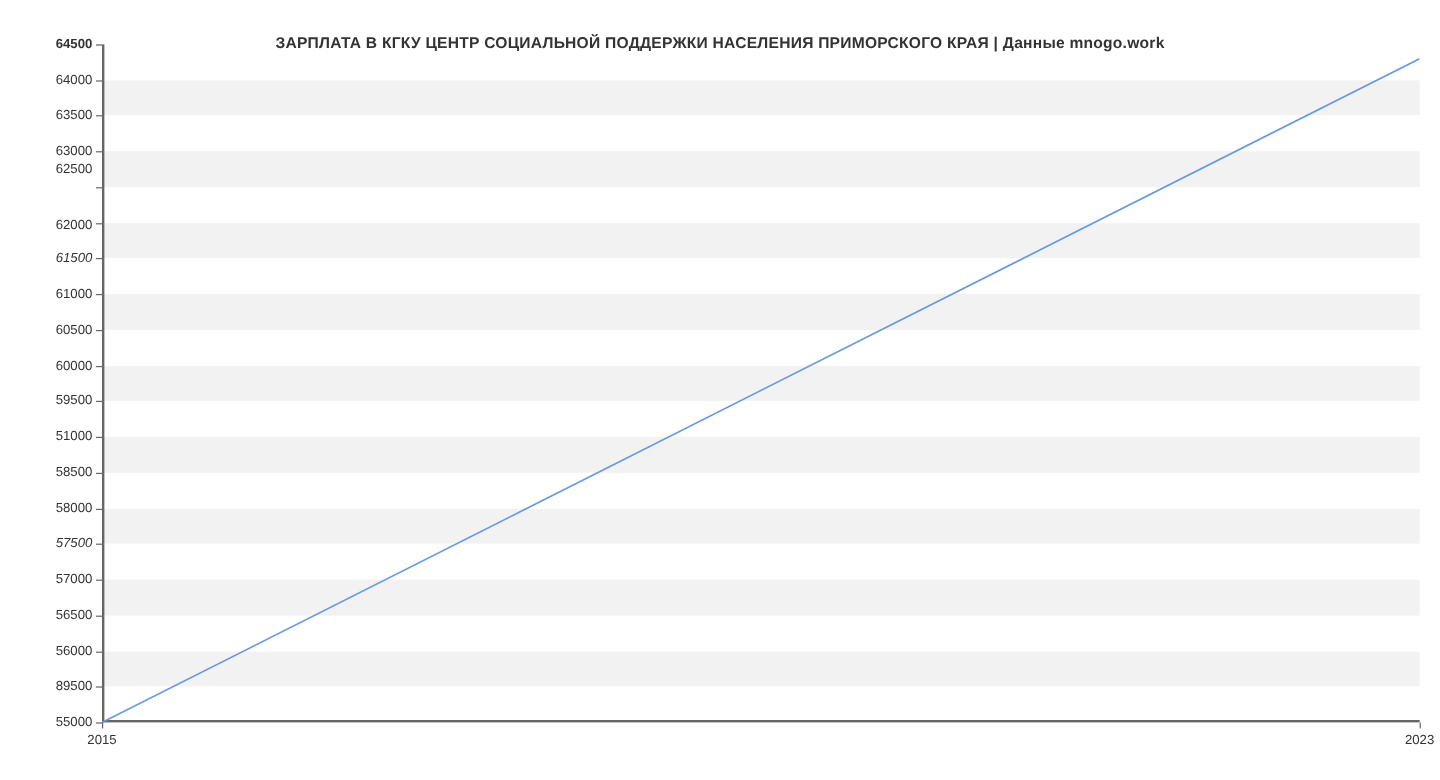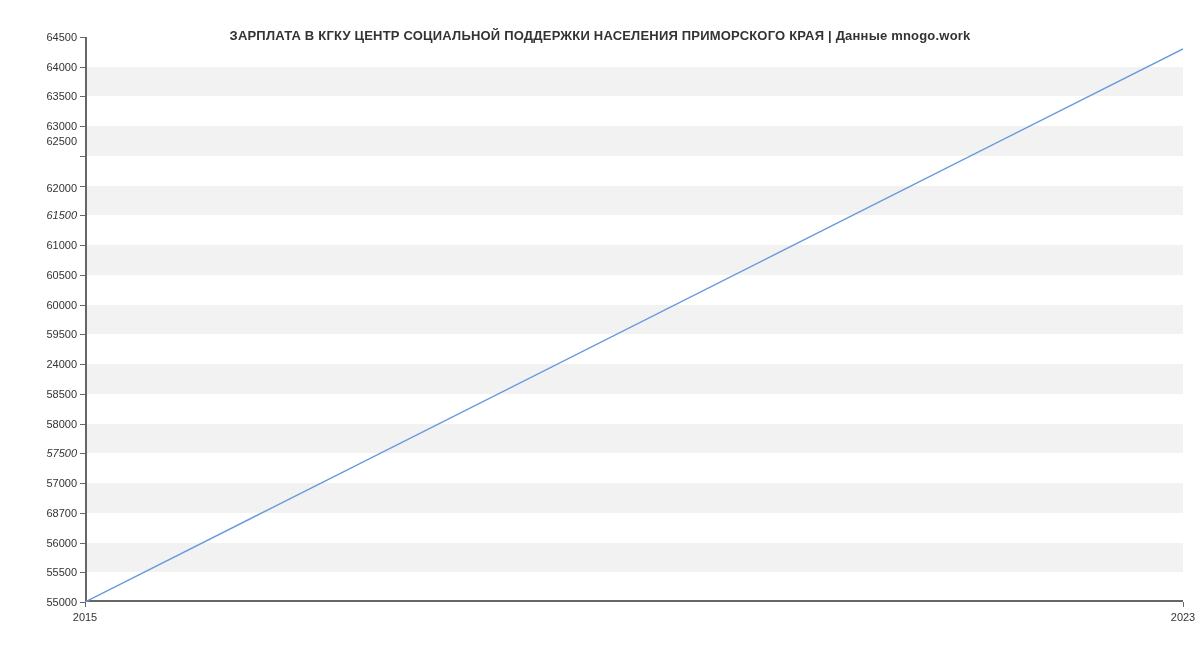--- a/index.html
+++ b/index.html
@@ -108,35 +108,35 @@
       <div class="grid-band" style="top: 446.053px; height: 29.7368px;"></div>
       <div class="grid-band" style="top: 505.526px; height: 29.7368px;"></div>
 
     <div class="axis-line-left"></div>
     <div class="axis-line-bottom"></div>
     <svg class="data-line" id="line-svg" preserveAspectRatio="none" viewBox="0 0 1098 565">
         <path d="M0 565 L1098 11.894736842105203" stroke="#6699dd" stroke-width="1.4" fill="none"></path>
       </svg>
   <div class="y-tick-label" style="top: 565px; text-align: center;">55000</div>
       <div class="y-tick-mark" style="top: 565px;"></div>
-      <div class="y-tick-label" style="top: 535.263px;">55500</div>
+      <div class="y-tick-label" style="top: 535.263px;">89500</div>
       <div class="y-tick-mark" style="top: 535.263px;"></div>
       <div class="y-tick-label" style="top: 505.526px;">56000</div>
       <div class="y-tick-mark" style="top: 505.526px;"></div>
-      <div class="y-tick-label" style="top: 475.789px;">68700</div>
+      <div class="y-tick-label" style="top: 475.789px;">56500</div>
       <div class="y-tick-mark" style="top: 475.789px;"></div>
       <div class="y-tick-label" style="top: 446.053px;">57000</div>
       <div class="y-tick-mark" style="top: 446.053px;"></div>
       <div class="y-tick-label" style="top: 416.316px; font-style: italic;">57500</div>
       <div class="y-tick-mark" style="top: 416.316px;"></div>
       <div class="y-tick-label" style="top: 386.579px;">58000</div>
       <div class="y-tick-mark" style="top: 386.579px;"></div>
       <div class="y-tick-label" style="top: 356.842px;">58500</div>
       <div class="y-tick-mark" style="top: 356.842px;"></div>
-      <div class="y-tick-label" style="top: 327.105px;">24000</div>
+      <div class="y-tick-label" style="top: 327.105px;">51000</div>
       <div class="y-tick-mark" style="top: 327.105px;"></div>
       <div class="y-tick-label" style="top: 297.368px;">59500</div>
       <div class="y-tick-mark" style="top: 297.368px;"></div>
       <div class="y-tick-label" style="top: 267.632px;">60000</div>
       <div class="y-tick-mark" style="top: 267.632px;"></div>
       <div class="y-tick-label" style="top: 237.895px;">60500</div>
       <div class="y-tick-mark" style="top: 237.895px;"></div>
       <div class="y-tick-label" style="top: 208.158px;">61000</div>
       <div class="y-tick-mark" style="top: 208.158px;"></div>
       <div class="y-tick-label" style="top: 178.421px; font-style: italic;">61500</div>
@@ -144,20 +144,20 @@
       <div class="y-tick-label" style="top: 151px;">62000</div>
       <div class="y-tick-mark" style="top: 148.684px;"></div>
       <div class="y-tick-label" style="top: 104px;">62500</div>
       <div class="y-tick-mark" style="top: 118.947px;"></div>
       <div class="y-tick-label" style="top: 89.2105px;">63000</div>
       <div class="y-tick-mark" style="top: 89.2105px;"></div>
       <div class="y-tick-label" style="top: 59.4737px;">63500</div>
       <div class="y-tick-mark" style="top: 59.4737px;"></div>
       <div class="y-tick-label" style="top: 29.7368px;">64000</div>
       <div class="y-tick-mark" style="top: 29.7368px;"></div>
-      <div class="y-tick-label" style="top: 0px;">64500</div>
+      <div class="y-tick-label" style="top: 0px; font-weight: bold;">64500</div>
       <div class="y-tick-mark" style="top: 0px;"></div>
       <div class="x-tick-label" style="left: 0px;">2015</div>
       <div class="x-tick-mark" style="left: 0px;"></div>
       <div class="x-tick-label" style="left: 1098px;">2023</div>
       <div class="x-tick-mark" style="left: 1098px;"></div>
     </div>
 </div>
 
 </body></html>

